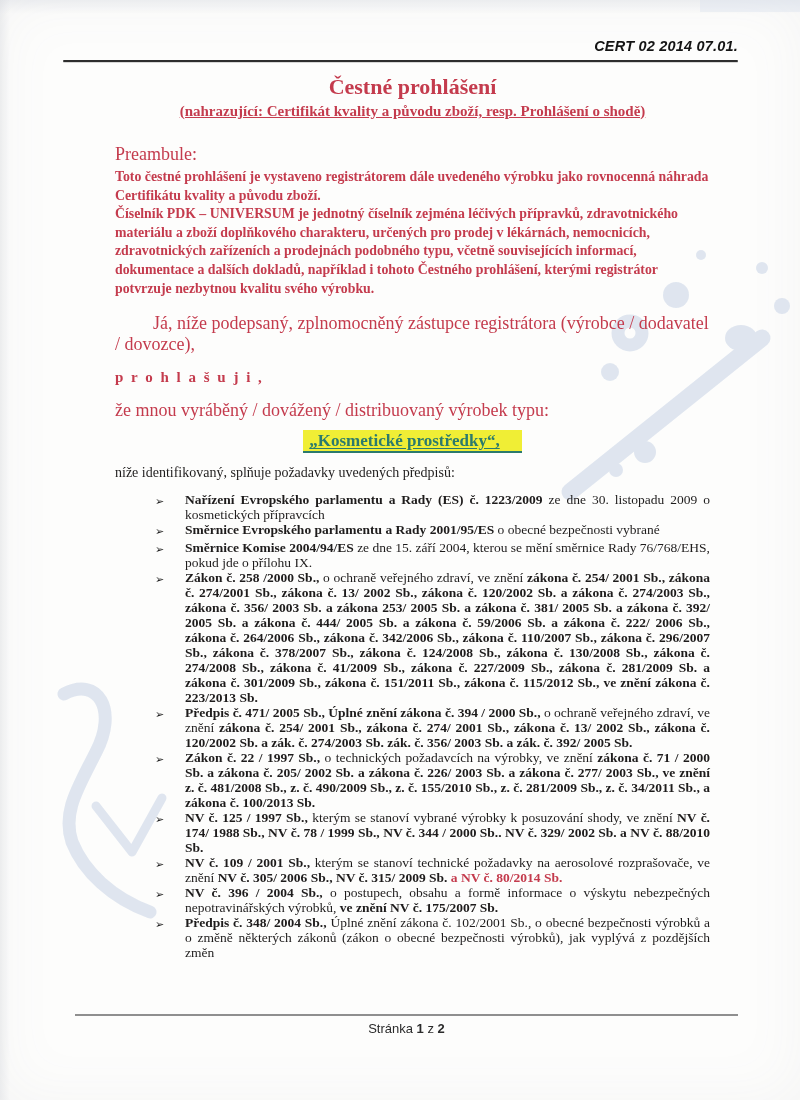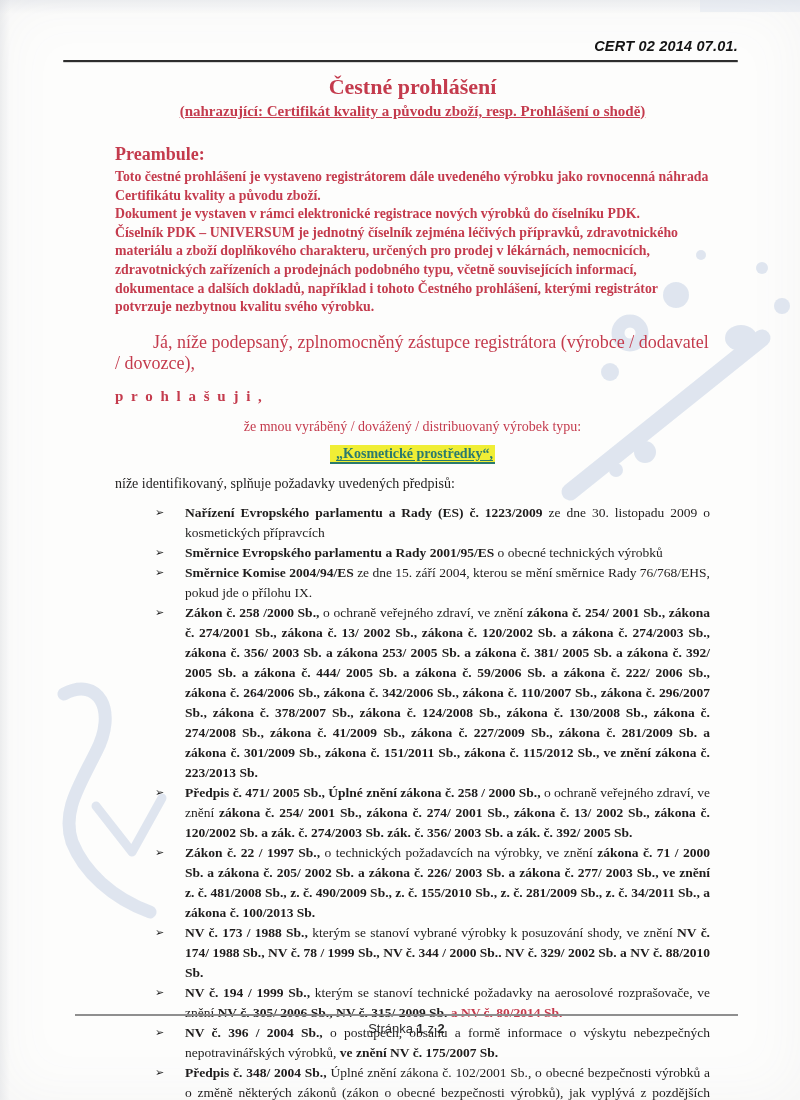--- a/index.html
+++ b/index.html
@@ -33,60 +33,60 @@
   .doc-title{
     margin:12px 0 0 0;text-align:center;
     font-size:22px;font-weight:bold;color:var(--red,#c43b4d);
   }
   .doc-subtitle{
     margin-top:3px;text-align:center;
     font-size:15px;font-weight:bold;color:var(--red,#c43b4d);text-decoration:underline;
   }
   .pre-head{
     margin-top:24px;
-    font-size:18px;font-weight:bold;color:var(--red,#c43b4d);
+    font-size:18px;font-weight:normal;color:var(--red,#c43b4d);
   }
   .pre-body{margin-top:3px;}
   .pre-par{
     font-size:13.8px;line-height:18.6px;font-weight:bold;
     color:var(--red,#c43b4d);text-align:left;
   }
   .intro{
     margin-top:15px;text-indent:38px;
     font-size:18px;color:var(--red,#c43b4d);
   }
   .verb{
     margin-top:14px;text-align:left;
     font-size:15px;font-weight:bold;letter-spacing:2px;color:var(--red,#c43b4d);
   }
   .product-intro{
-    margin-top:14px;font-size:14px;color:var(--red,#c43b4d);text-align:center;
+    margin-top:14px;font-size:18px;color:var(--red,#c43b4d);
   }
   .hl-line{margin-top:9px;text-align:center;}
   .hl{
     display:inline-block;
     background:var(--hl-bg,#f0ee35);
     color:var(--hl-ink,#2b7a6d);
-    font-size:14px;font-weight:bold;
-    padding:1px 2px 0 6px;
+    font-size:17px;font-weight:bold;
+    padding:1px 22px 0 6px;
     border-bottom:2.5px solid var(--hl-ink,#2b7a6d);
     text-decoration:underline;
     text-underline-offset:2px;
   }
   .compliance{margin-top:12px;font-size:14px;color:var(--ink,#1e1c1c);}
   .reg-list{margin-top:11px;padding-left:40px;}
   .reg-item{display:flex;align-items:flex-start;}
   .bullet{
     flex:0 0 30px;width:30px;
     font-family:"DejaVu Sans",sans-serif;
     font-size:11px;line-height:17.2px;padding-top:1px;color:#1a1a1a;
   }
   .reg-text{
     flex:1;text-align:justify;
-    font-size:13.5px;line-height:20px;color:var(--ink,#1e1c1c);
+    font-size:13.5px;line-height:15px;color:var(--ink,#1e1c1c);
   }
   .reg-text .b{font-weight:bold;}
   .reg-text .red{color:var(--red,#c43b4d);}
   .footer-line{
     position:absolute;left:75px;right:62px;top:1014px;height:2px;
     background:#8f8f8f;z-index:1;
   }
   .footer{
     position:absolute;left:13px;right:0;top:1021px;z-index:1;
     text-align:center;
@@ -126,66 +126,65 @@
     <div class="rule"></div>
   </div>
 
   <div class="content">
     <div class="doc-title">Čestné prohlášení</div>
     <div class="doc-subtitle">(nahrazující: Certifikát kvality a původu zboží, resp. Prohlášení o shodě)</div>
 
     <div class="pre-head">Preambule:</div>
     <div class="pre-body">
         <div class="pre-par">Toto čestné prohlášení je vystaveno registrátorem dále uvedeného výrobku jako rovnocenná náhrada Certifikátu kvality a původu zboží.</div>
-        <div class="pre-par">Dokument je vystaven v rámci elektronické registrace nových výrobků do číselníku PDK.</div>
         <div class="pre-par">Číselník PDK – UNIVERSUM je jednotný číselník zejména léčivých přípravků, zdravotnického materiálu a zboží doplňkového charakteru, určených pro prodej v lékárnách, nemocnicích, zdravotnických zařízeních a prodejnách podobného typu, včetně souvisejících informací, dokumentace a dalších dokladů, například i tohoto Čestného prohlášení, kterými registrátor potvrzuje nezbytnou kvalitu svého výrobku.</div>
       </div>
 
     <div class="intro">Já, níže podepsaný, zplnomocněný zástupce registrátora (výrobce / dodavatel / dovozce),</div>
     <div class="verb">p r o h l a š u j i ,</div>
     <div class="product-intro">že mnou vyráběný / dovážený / distribuovaný výrobek typu:</div>
 
     <div class="hl-line">
       <span class="hl">„Kosmetické prostředky“,</span>
     </div>
 
     <div class="compliance">níže identifikovaný, splňuje požadavky uvedených předpisů:</div>
 
     <div class="reg-list">
         <div class="reg-item">
           <span class="bullet">➢</span>
           <span class="reg-text"><span class="b">Nařízení Evropského parlamentu a Rady (ES) č. 1223/2009</span><span> ze dne 30. listopadu 2009 o kosmetických přípravcích</span></span>
         </div>
         <div class="reg-item">
           <span class="bullet">➢</span>
-          <span class="reg-text"><span class="b">Směrnice Evropského parlamentu a Rady 2001/95/ES</span><span> o obecné technických výrobků</span></span>
+          <span class="reg-text"><span class="b">Směrnice Evropského parlamentu a Rady 2001/95/ES</span><span> o obecné bezpečnosti vybrané</span></span>
         </div>
         <div class="reg-item">
           <span class="bullet">➢</span>
           <span class="reg-text"><span class="b">Směrnice Komise 2004/94/ES</span><span> ze dne 15. září 2004, kterou se mění směrnice Rady 76/768/EHS, pokud jde o přílohu IX.</span></span>
         </div>
         <div class="reg-item">
           <span class="bullet">➢</span>
           <span class="reg-text"><span class="b">Zákon č. 258 /2000 Sb.,</span><span> o ochraně veřejného zdraví, ve znění </span><span class="b">zákona č. 254/ 2001 Sb., zákona č. 274/2001 Sb., zákona č. 13/ 2002 Sb., zákona č. 120/2002 Sb. a zákona č. 274/2003 Sb., zákona č. 356/ 2003 Sb. a zákona 253/ 2005 Sb. a zákona č. 381/ 2005 Sb. a zákona č. 392/ 2005 Sb. a zákona č. 444/ 2005 Sb. a zákona č. 59/2006 Sb. a zákona č. 222/ 2006 Sb., zákona č. 264/2006 Sb., zákona č. 342/2006 Sb., zákona č. 110/2007 Sb., zákona č. 296/2007 Sb., zákona č. 378/2007 Sb., zákona č. 124/2008 Sb., zákona č. 130/2008 Sb., zákona č. 274/2008 Sb., zákona č. 41/2009 Sb., zákona č. 227/2009 Sb., zákona č. 281/2009 Sb. a zákona č. 301/2009 Sb., zákona č. 151/2011 Sb., zákona č. 115/2012 Sb., ve znění zákona č. 223/2013 Sb.</span></span>
         </div>
         <div class="reg-item">
           <span class="bullet">➢</span>
-          <span class="reg-text"><span class="b">Předpis č. 471/ 2005 Sb., Úplné znění zákona č. 258 / 2000 Sb.,</span><span> o ochraně veřejného zdraví, ve znění </span><span class="b">zákona č. 254/ 2001 Sb., zákona č. 274/ 2001 Sb., zákona č. 13/ 2002 Sb., zákona č. 120/2002 Sb. a zák. č. 274/2003 Sb. zák. č. 356/ 2003 Sb. a zák. č. 392/ 2005 Sb.</span></span>
+          <span class="reg-text"><span class="b">Předpis č. 471/ 2005 Sb., Úplné znění zákona č. 394 / 2000 Sb.,</span><span> o ochraně veřejného zdraví, ve znění </span><span class="b">zákona č. 254/ 2001 Sb., zákona č. 274/ 2001 Sb., zákona č. 13/ 2002 Sb., zákona č. 120/2002 Sb. a zák. č. 274/2003 Sb. zák. č. 356/ 2003 Sb. a zák. č. 392/ 2005 Sb.</span></span>
         </div>
         <div class="reg-item">
           <span class="bullet">➢</span>
           <span class="reg-text"><span class="b">Zákon č. 22 / 1997 Sb.,</span><span> o technických požadavcích na výrobky, ve znění </span><span class="b">zákona č. 71 / 2000 Sb. a zákona č. 205/ 2002 Sb. a zákona č. 226/ 2003 Sb. a zákona č. 277/ 2003 Sb., ve znění z. č. 481/2008 Sb., z. č. 490/2009 Sb., z. č. 155/2010 Sb., z. č. 281/2009 Sb., z. č. 34/2011 Sb., a zákona č. 100/2013 Sb.</span></span>
         </div>
         <div class="reg-item">
           <span class="bullet">➢</span>
-          <span class="reg-text"><span class="b">NV č. 173 / 1988 Sb.,</span><span> kterým se stanoví vybrané výrobky k posuzování shody, ve znění </span><span class="b">NV č. 174/ 1988 Sb., NV č. 78 / 1999 Sb., NV č. 344 / 2000 Sb.. NV č. 329/ 2002 Sb. a NV č. 88/2010 Sb.</span></span>
-        </div>
-        <div class="reg-item">
-          <span class="bullet">➢</span>
-          <span class="reg-text"><span class="b">NV č. 194 / 1999 Sb.,</span><span> kterým se stanoví technické požadavky na aerosolové rozprašovače, ve znění </span><span class="b">NV č. 305/ 2006 Sb., NV č. 315/ 2009 Sb.</span><span class="b red"> a NV č. 80/2014 Sb.</span></span>
+          <span class="reg-text"><span class="b">NV č. 125 / 1997 Sb.,</span><span> kterým se stanoví vybrané výrobky k posuzování shody, ve znění </span><span class="b">NV č. 174/ 1988 Sb., NV č. 78 / 1999 Sb., NV č. 344 / 2000 Sb.. NV č. 329/ 2002 Sb. a NV č. 88/2010 Sb.</span></span>
+        </div>
+        <div class="reg-item">
+          <span class="bullet">➢</span>
+          <span class="reg-text"><span class="b">NV č. 109 / 2001 Sb.,</span><span> kterým se stanoví technické požadavky na aerosolové rozprašovače, ve znění </span><span class="b">NV č. 305/ 2006 Sb., NV č. 315/ 2009 Sb.</span><span class="b red"> a NV č. 80/2014 Sb.</span></span>
         </div>
         <div class="reg-item">
           <span class="bullet">➢</span>
           <span class="reg-text"><span class="b">NV č. 396 / 2004 Sb.,</span><span> o postupech, obsahu a formě informace o výskytu nebezpečných nepotravinářských výrobků, </span><span class="b">ve znění NV č. 175/2007 Sb.</span></span>
         </div>
         <div class="reg-item">
           <span class="bullet">➢</span>
           <span class="reg-text"><span class="b">Předpis č. 348/ 2004 Sb.,</span><span> Úplné znění zákona č. 102/2001 Sb., o obecné bezpečnosti výrobků a o změně některých zákonů (zákon o obecné bezpečnosti výrobků), jak vyplývá z pozdějších změn</span></span>
         </div>
       </div>

